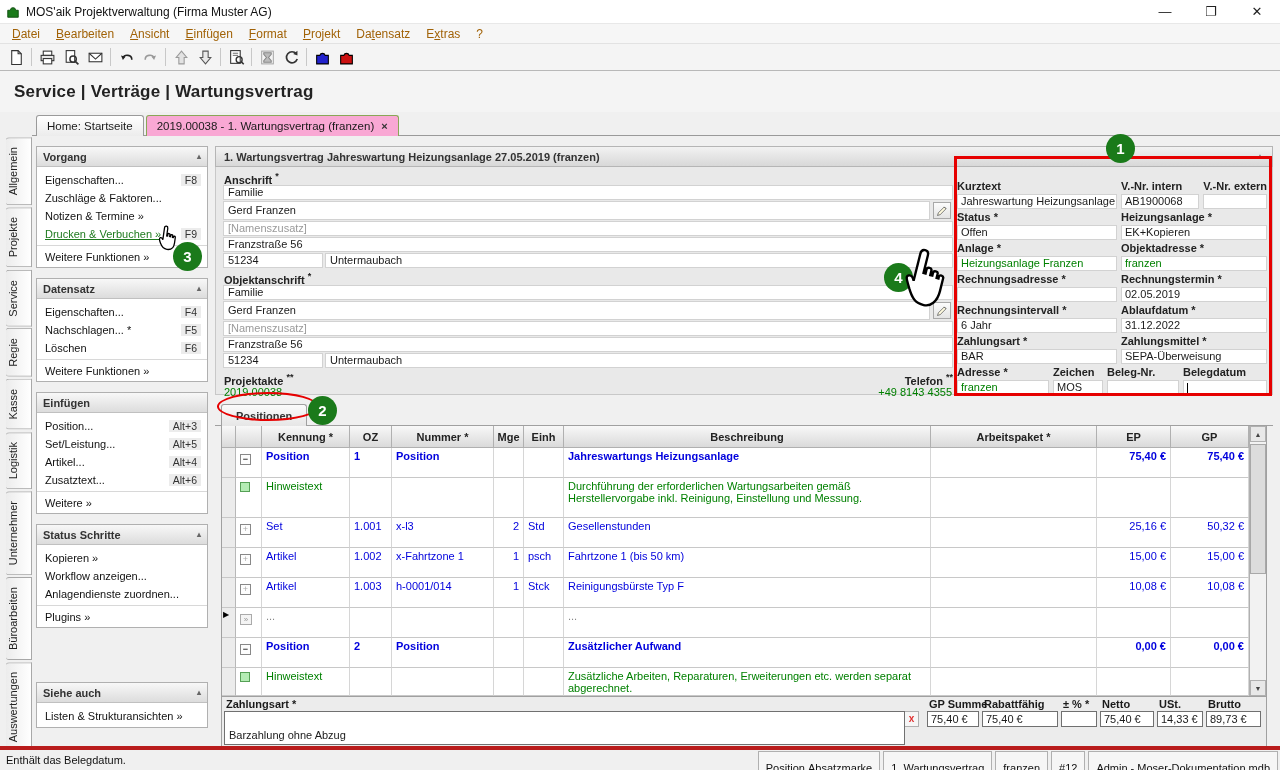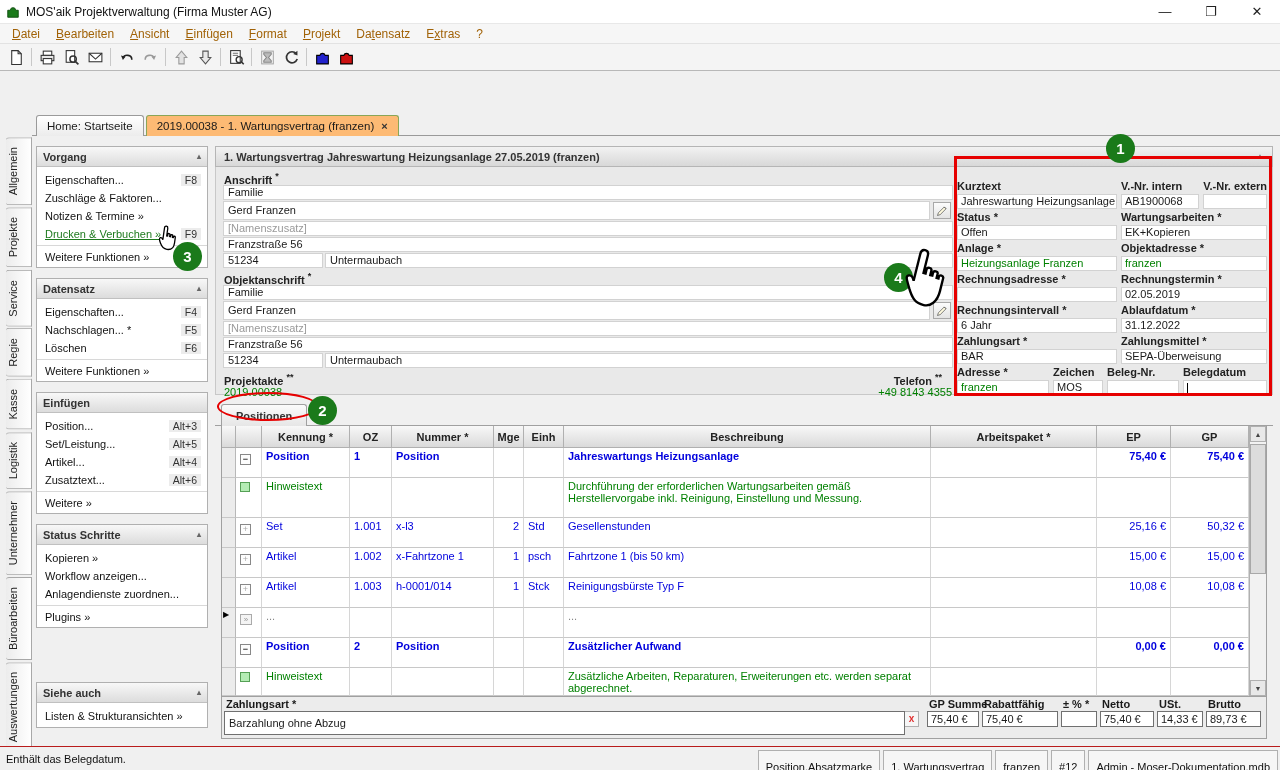--- a/index.html
+++ b/index.html
@@ -22,21 +22,21 @@
   .tb-btn { width:24px; height:22px; display:flex; align-items:center; justify-content:center; }
   .tb-sep { width:1px; height:18px; background:#c8c8c8; margin:0 3px; }
 
   
   #heading { position:absolute; left:0; top:71px; width:1280px; height:41px; background:#f4f4f4; display:flex; align-items:center; }
   #heading .crumb { font-size:17px; font-weight:bold; color:#222; padding-left:14px; letter-spacing:0.2px; }
 
   
   #tabstrip { position:absolute; left:36px; top:113px; height:23px; display:flex; align-items:flex-end; z-index:3; }
   .doc-tab { height:21px; display:flex; align-items:center; padding:0 10px; border:1px solid #9a9a9a; border-bottom:none; border-radius:3px 3px 0 0; margin-right:2px; background:linear-gradient(#ffffff,#ececec); font-size:11.5px; }
-  .doc-tab.active { background:#fdba74; border-color:#8aa657; }
+  .doc-tab.active { background:#f9a8d4; border-color:#8aa657; }
   .doc-tab .close { margin-left:7px; font-weight:bold; font-size:11px; color:#333; }
 
   #content-frame { position:absolute; left:32px; top:135px; width:1248px; height:610px; border-top:1px solid #9a9a9a; background:#f0f0f0; }
 
   
   #rail { position:absolute; left:1px; top:137px; width:31px; height:608px; display:flex; flex-direction:column; align-items:flex-end; }
   .rail-tab { writing-mode:vertical-rl; transform:rotate(180deg); border:1px solid #a8a8a8; border-right:none; border-radius:0 3px 3px 0; background:linear-gradient(90deg,#ffffff,#ececec); padding:9px 1px; margin-bottom:2px; font-size:11px; color:#222; width:26px; text-align:center; }
   .rail-tab.active { background:#cfe596; border-color:#8aa657; margin-top:auto; }
 
   
@@ -52,21 +52,21 @@
   .sb-gap { height:44px; }
 
   
   #main { position:absolute; left:215px; top:146px; width:1058px; }
 
   .doc-header { height:21px; background:linear-gradient(#f2f2f2,#d8d8d8); border:1px solid #b5b5b5; display:flex; align-items:center; padding:0 8px; font-weight:bold; color:#333; }
   .doc-header .arr { margin-left:auto; font-size:8px; color:#666; }
 
   #form-area { position:relative; height:228px; background:#e9e9e9; border:1px solid #c8c8c8; border-top:none; padding:3px 6px 0 7px; }
   #form-left { width:730px; }
-  .f-label { font-weight:bold; color:#222; padding:1px 11px 1px 1px; height:15px; }
+  .f-label { font-weight:bold; color:#222; padding:1px 0 1px 1px; height:15px; }
   .f-label sup { font-size:9px; }
   .f-field { background:#fff; border:1px solid #d2d2d2; height:15px; line-height:13px; padding:0 4px; margin-bottom:1px; }
   .f-field.ph { color:#9a9a9a; }
   .f-row-name { position:relative; }
   .f-row-name .f-field { height:19px; line-height:17px; }
   .pen-btn { position:absolute; right:-21px; top:1px; width:18px; height:17px; border:1px solid #a8a8a8; background:linear-gradient(#fcfcfc,#e4e4e4); display:flex; align-items:center; justify-content:center; }
   .plz-row { display:flex; margin-bottom:1px; }
   .plz-row .plz { width:100px; margin-right:2px; }
   .plz-row .ort { flex:1; }
   .green { color:#008000; }
@@ -122,30 +122,30 @@
   #pos-scroll { position:absolute; right:0; top:0; bottom:0; width:17px; background:#f2f2f2; border-left:1px solid #b0b0b0; }
   .sc-btn { position:absolute; left:0; width:16px; height:16px; background:#e8e8e8; border:1px solid #b0b0b0; font-size:7px; color:#444; display:flex; align-items:center; justify-content:center; }
   #sc-up { top:0; }
   #sc-down { bottom:0; }
   #sc-thumb { position:absolute; left:0; top:18px; width:16px; height:130px; background:#dcdcdc; border:1px solid #a8a8a8; }
 
   #pos-footer { margin-left:6px; width:1046px; border:1px solid #a0a0a0; border-top:none; background:#ececec; padding:1px 2px 3px 2px; display:flex; }
   .pf-left { width:700px; }
   .pf-lab { font-weight:bold; height:13px; padding-left:2px; }
   .zf-row { display:flex; }
-  .zf-field { flex:1; background:#fff; border:1px solid #707070; height:24px; line-height:14px; padding:4px 4px; }
+  .zf-field { flex:1; background:#fff; border:1px solid #707070; height:16px; line-height:14px; padding:16px 4px; }
   .zf-x { width:14px; height:16px; border:1px solid #b0b0b0; border-left:none; background:#f6f6f6; color:#e03030; font-weight:bold; font-size:10px; text-align:center; line-height:14px; }
   .pf-right { flex:1; display:flex; margin-left:8px; }
   .tot-col { margin-right:3px; }
   .tot-col .pf-lab { white-space:nowrap; }
   .tot-val { background:#fff; border:1px solid #707070; height:16px; line-height:14px; padding:0 3px; white-space:nowrap; }
   .w56{width:52px} .w62{width:76px} .w38{width:36px} .w54{width:54px} .w46{width:46px} .w55{width:55px}
 
   
-  #statusbar { position:absolute; left:0; top:746px; width:1280px; height:24px; background:#f0f0f0; border-top:1px solid #b91c1c; display:flex; align-items:center; }
+  #statusbar { position:absolute; left:0; top:746px; width:1280px; height:24px; background:#f0f0f0; border-top:4px solid #b91c1c; display:flex; align-items:center; }
   #status-hint { padding-left:6px; color:#111; }
   #status-cells { margin-left:auto; display:flex; height:18px; margin-right:2px; }
   .st-cell { border:1px solid #b0b0b0; background:#f6f6f6; display:flex; align-items:center; padding:16px 7px; margin-left:3px; color:#111; }
 
   
   .badge { position:absolute; width:29px; height:29px; border-radius:50%; background:#1a7a1a; color:#fff; font-weight:bold; font-size:15px; display:flex; align-items:center; justify-content:center; z-index:40; }
   #red-rect { position:absolute; left:954px; top:156px; width:318px; height:240px; border:3px solid #e60000; z-index:30; }
   #red-ellipse { position:absolute; left:217px; top:392px; width:102px; height:29px; border:2px solid #e60000; border-radius:50%; z-index:30; }
   .cursor-svg { position:absolute; z-index:45; }
 </style>
@@ -259,20 +259,23 @@
           <path d="M2.5 6 h3 a2.6 2.6 0 0 1 5 0 h3 v8 h-11 z" fill="#2222cc" stroke="#000"></path>
         </svg>
       </span>
     <span class="tb-btn">
         <svg width="17" height="17" viewBox="0 0 16 16">
           <path d="M2.5 6 h3 a2.6 2.6 0 0 1 5 0 h3 v8 h-11 z" fill="#cc1111" stroke="#000"></path>
         </svg>
       </span>
   </div>
 
+  <div id="heading">
+    <span class="crumb">Service | Verträge | Wartungsvertrag</span>
+  </div>
 
   <div id="tabstrip">
     <div class="doc-tab">
         <span>Home: Startseite</span>
       </div>
     <div class="doc-tab active">
         <span>2019.00038 - 1. Wartungsvertrag (franzen)</span>
         <span class="close">×</span>
       </div>
   </div>
@@ -461,21 +464,21 @@
             <div class="d-label">V.-Nr. extern</div>
             <div class="d-val"></div>
           </div>
         </div>
         <div class="d-row">
           <div class="d-col" style="width:160px;">
             <div class="d-label">Status *</div>
             <div class="d-val">Offen</div>
           </div>
           <div class="d-col" style="flex:1;">
-            <div class="d-label">Wartungsarbeiten *</div>
+            <div class="d-label">Heizungsanlage *</div>
             <div class="d-val">EK+Kopieren</div>
           </div>
         </div>
         <div class="d-row">
           <div class="d-col" style="width:160px;">
             <div class="d-label">Anlage *</div>
             <div class="d-val green">Heizungsanlage Franzen</div>
           </div>
           <div class="d-col" style="flex:1;">
             <div class="d-label">Objektadresse *</div>

